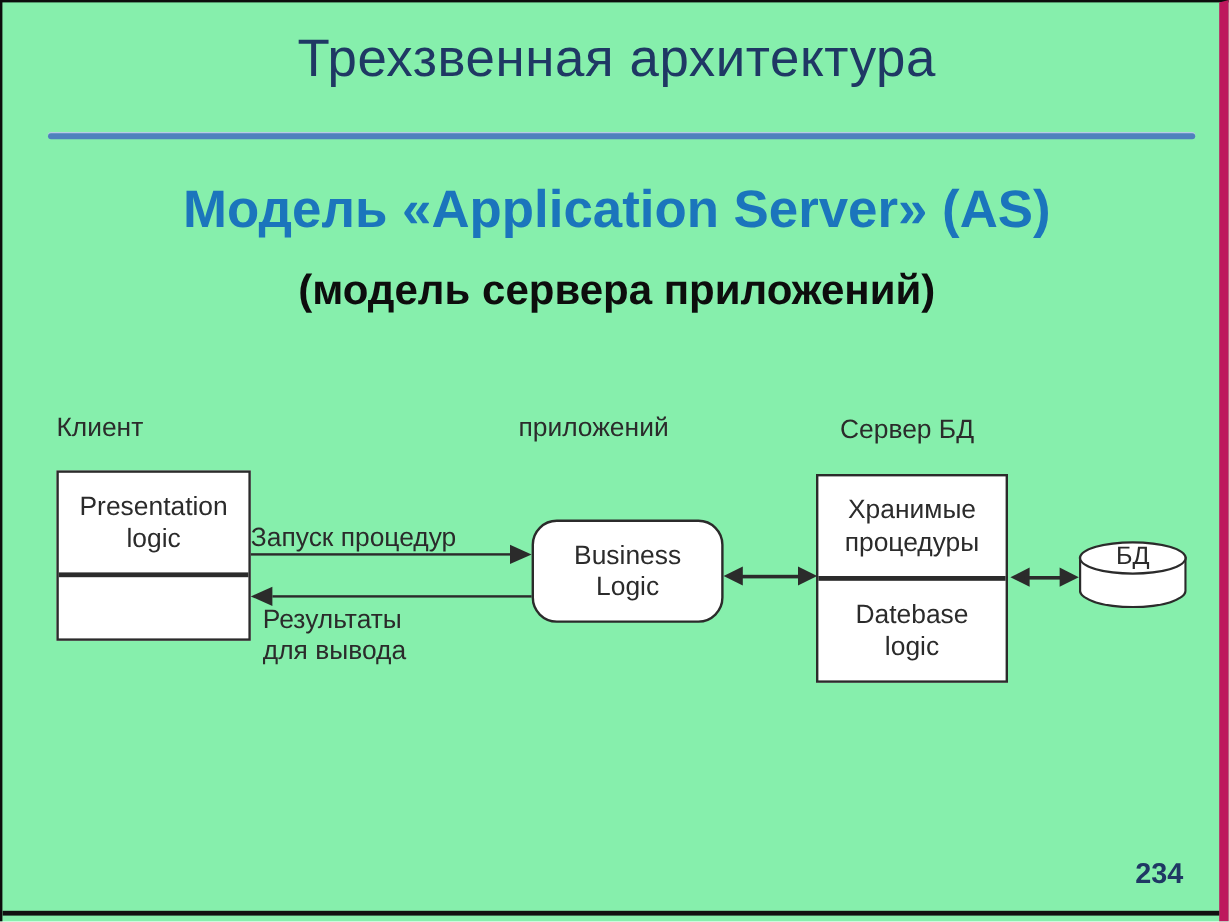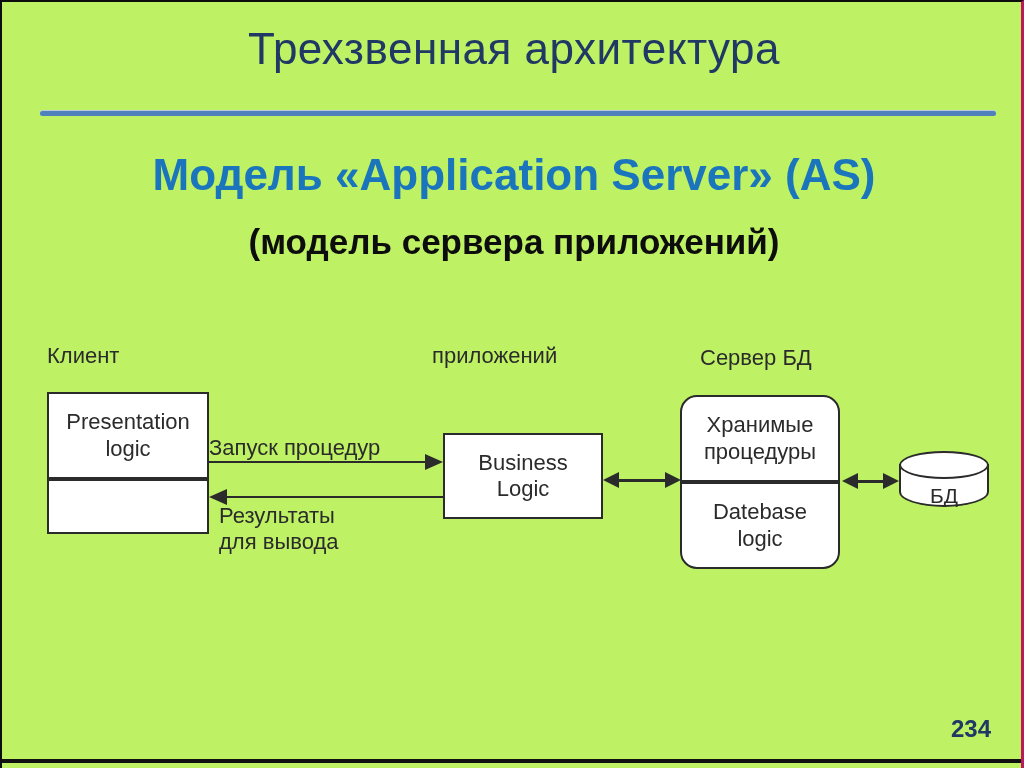--- a/index.html
+++ b/index.html
@@ -1,19 +1,19 @@
 <!DOCTYPE html>
 <html><head>
 <meta charset="utf-8">
 <style>
   html,body{margin:0;padding:0;background:#fff;}
   .page{
-    position:relative;width:1024px;height:768px;background:#bef264;
+    position:relative;width:1024px;height:768px;background:#86efac;
     font-family:"Liberation Sans", sans-serif;overflow:hidden;box-sizing:border-box;
-    border-left:2px solid #0d0d0d;border-top:2px solid #0d0d0d;border-right:3px solid #be185d;
+    border-left:2px solid #0d0d0d;border-top:2px solid #0d0d0d;border-right:8px solid #be185d;
   }
   .bottom-rule{position:absolute;left:0;top:757px;width:1024px;height:4px;background:#111;}
   .title{
     position:absolute;top:22px;left:0;width:1024px;text-align:center;
     font-size:44px;font-weight:normal;color:#1F3864;letter-spacing:0.5px;
   }
   .separator{
     position:absolute;top:109px;left:38px;width:956px;height:5px;
     background:#4F81BD;border-radius:3px;box-shadow:0 -1px 0 #b9cce4;
   }
@@ -28,40 +28,40 @@
   
   .dg{position:absolute;color:#2b2b2b;font-size:22px;line-height:1.2;}
   .dg-label{text-align:left;}
   .box{
     position:absolute;border:2px solid #2b2b2b;background:#fff;box-sizing:border-box;
     display:flex;flex-direction:column;color:#2b2b2b;font-size:22px;line-height:1.2;
   }
   .box .cell{display:flex;flex-direction:column;align-items:center;justify-content:center;text-align:center;}
   .cell-top{height:83px;border-bottom:4px solid #2b2b2b;}
   .cell-bottom{flex:1;}
-  .box.single{align-items:center;justify-content:center;text-align:center;}
+  .box.single{align-items:center;justify-content:center;text-align:center;border-radius:21px;}
   .hline{position:absolute;background:#2b2b2b;height:2px;}
   .hline.thick{height:3px;}
   .arr{position:absolute;width:0;height:0;}
   .arr-right{border-top:8px solid transparent;border-bottom:8px solid transparent;border-left:18px solid #2b2b2b;}
   .arr-left{border-top:8px solid transparent;border-bottom:8px solid transparent;border-right:18px solid #2b2b2b;}
   .arr-right.sm{border-top-width:8px;border-bottom-width:8px;border-left-width:16px;}
   .arr-left.sm{border-top-width:8px;border-bottom-width:8px;border-right-width:16px;}
   
   .cyl-top{
     position:absolute;left:897px;top:449px;width:90px;height:28px;box-sizing:border-box;
     border:2px solid #2b2b2b;border-radius:50%;background:#fff;z-index:3;
   }
   .cyl-body{
     position:absolute;left:897px;top:462px;width:90px;height:43px;box-sizing:border-box;
     border-left:2px solid #2b2b2b;border-right:2px solid #2b2b2b;border-bottom:2px solid #2b2b2b;
     border-radius:0 0 45px 45px / 0 0 15px 15px;background:#fff;z-index:2;
   }
   .cyl-label{
-    position:absolute;left:897px;top:482px;width:90px;text-align:center;z-index:4;
+    position:absolute;left:897px;top:450px;width:90px;text-align:center;z-index:4;
     color:#2b2b2b;font-size:21px;
   }
   .page-number{
     position:absolute;top:713px;right:30px;font-size:24px;font-weight:bold;color:#1F3864;
   }
 </style>
 </head>
 <body>
 
 <div class="page">
@@ -98,21 +98,21 @@
     <div class="box single" style="left:441px;top:431px;width:160px;height:86px;">
       <span>Business</span>
       <span>Logic</span>
     </div>
 
     <div class="arr arr-left sm" style="left:601px;top:470px;"></div>
     <div class="hline thick" style="left:613px;top:477px;width:54px;"></div>
     <div class="arr arr-right sm" style="left:663px;top:470px;"></div>
 
     <div class="dg dg-label" style="left:698px;top:343px;width:160px;">Сервер БД</div>
-    <div class="box" style="left:678px;top:393px;width:160px;height:174px;border-radius:17px;">
+    <div class="box" style="left:678px;top:393px;width:160px;height:174px;">
       <div class="cell cell-top">
         <span>Хранимые</span>
         <span>процедуры</span>
       </div>
       <div class="cell cell-bottom">
         <span>Datebase</span>
         <span>logic</span>
       </div>
     </div>
 

